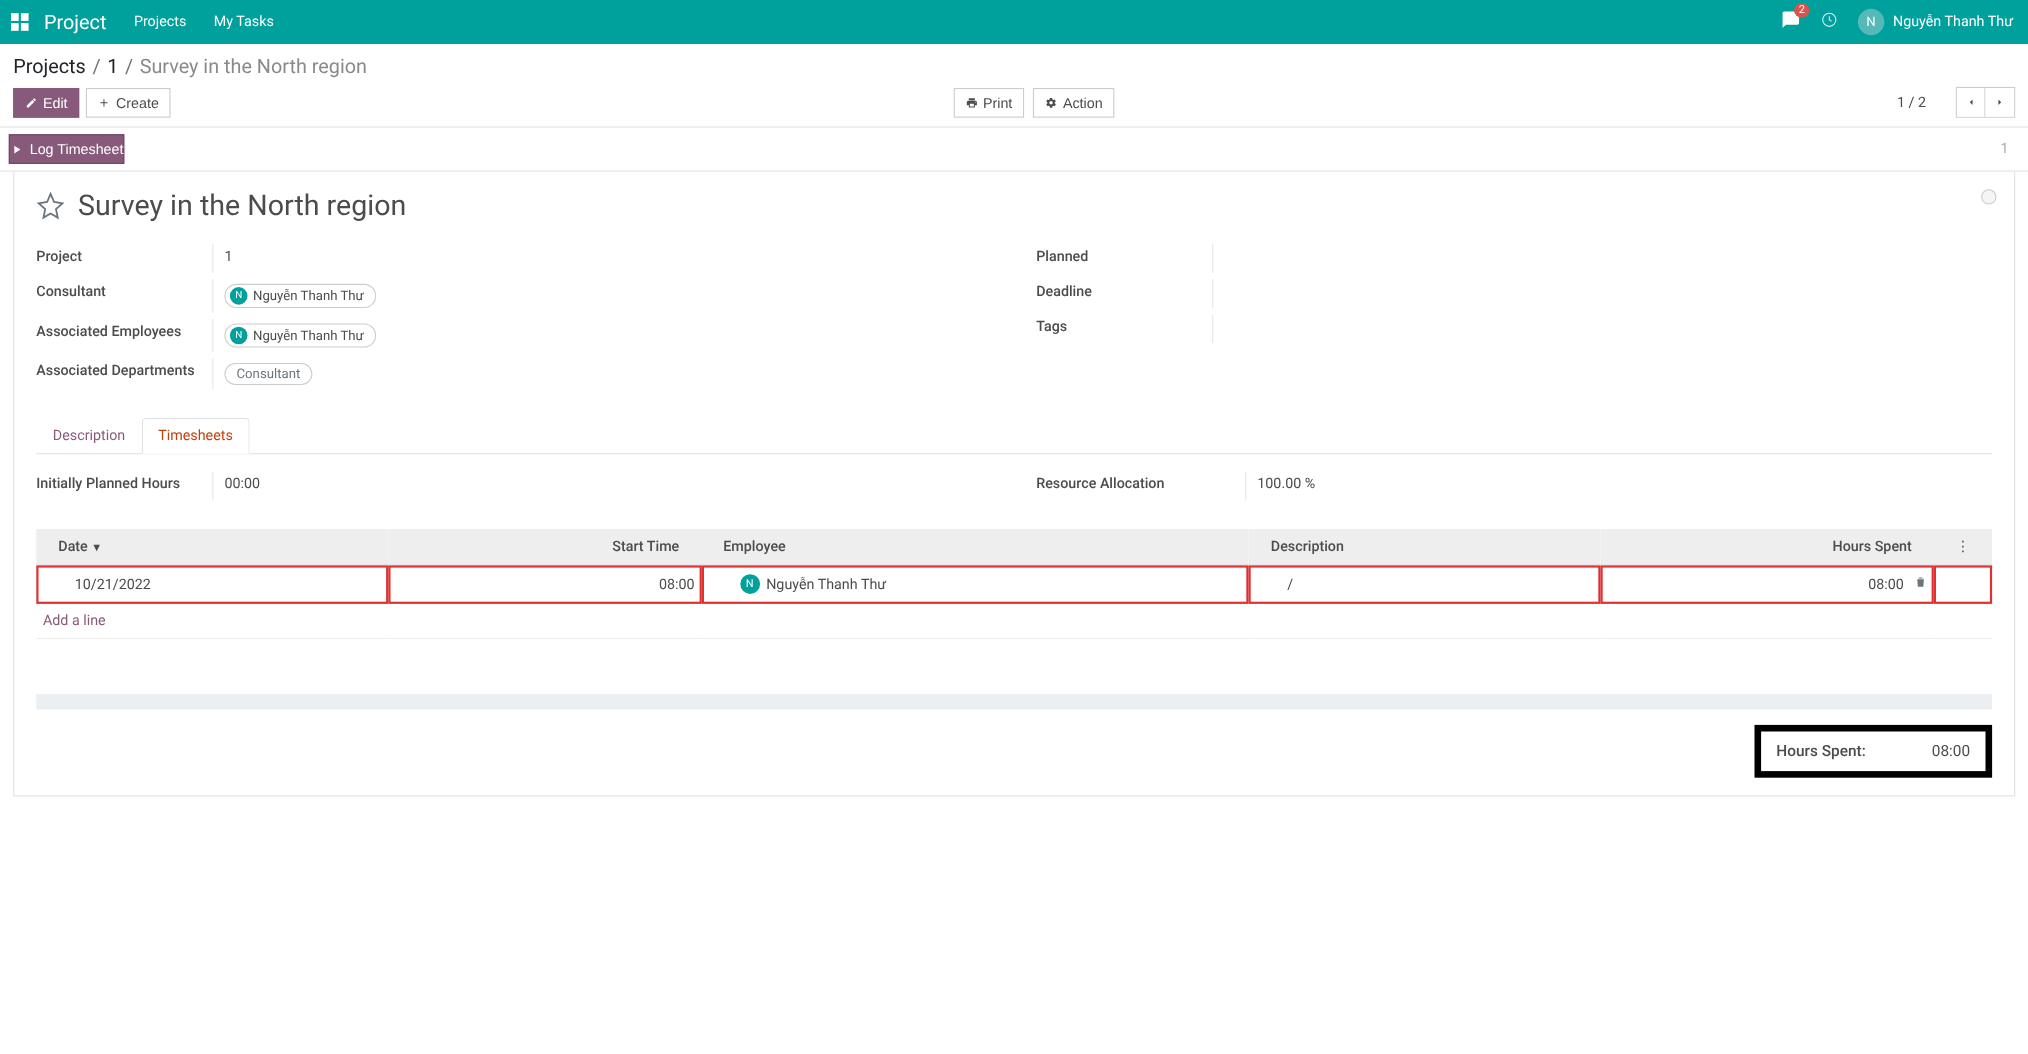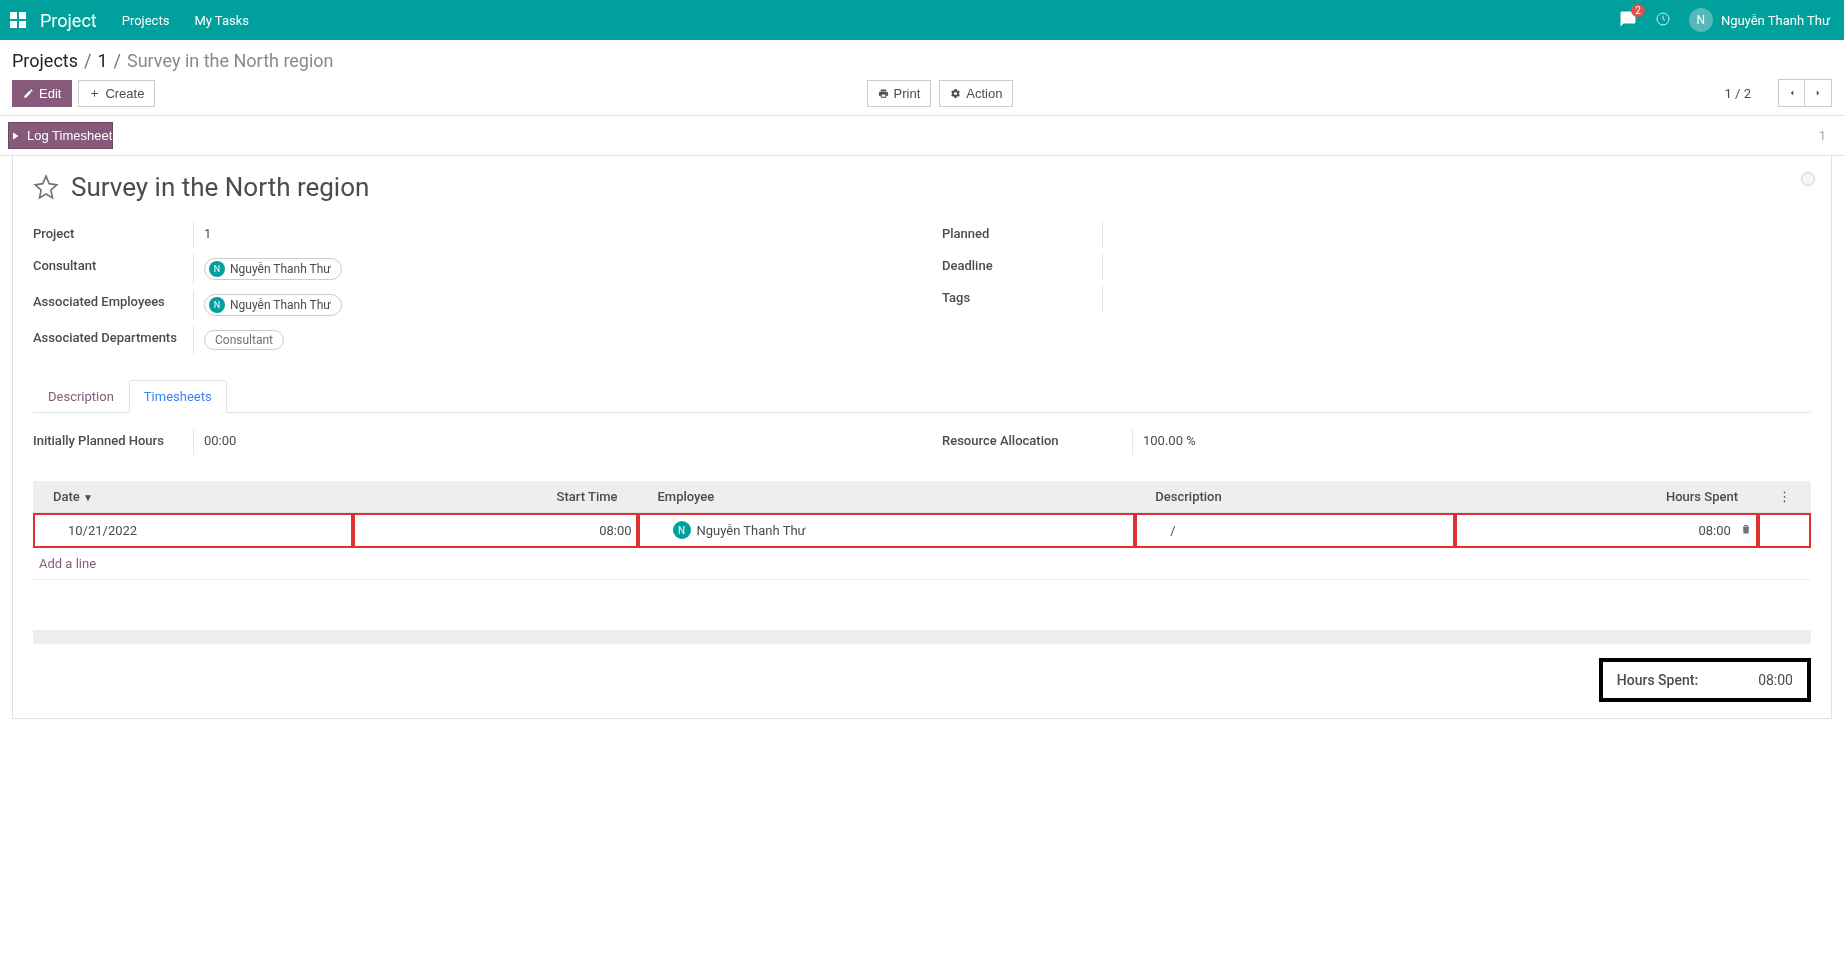--- a/index.html
+++ b/index.html
@@ -51,21 +51,21 @@
 .form-label { width: 160px; color: #4c4c4c; font-weight: 500; padding-top: 4px; }
 .form-value { flex: 1; border-left: 1px solid #e5e5e5; padding: 4px 0 4px 10px; min-height: 26px; }
 .form-value.noline { border-left: none; padding-left: 0; }
 
 .chip { display: inline-flex; align-items: center; border: 1px solid #ccc; border-radius: 12px; padding: 2px 10px 2px 4px; font-size: 12px; gap: 5px; background: #fff; }
 .chip .chip-avatar { width: 16px; height: 16px; border-radius: 50%; background: #00a09d; color: #fff; display: flex; align-items: center; justify-content: center; font-size: 9px; }
 .tag-chip { display: inline-block; border: 1px solid #ccc; border-radius: 12px; padding: 2px 10px; font-size: 12px; color: #6c757d; }
 
 .tabs { border-bottom: 1px solid #dee2e6; display: flex; margin-bottom: 16px; }
 .tab { padding: 8px 14px; cursor: pointer; color: #875a7b; border: 1px solid transparent; margin-bottom: -1px; }
-.tab.active { border: 1px solid #dee2e6; border-bottom: 1px solid #fff; background: #fff; border-radius: 4px 4px 0 0; color: #3b82f6; }
+.tab.active { border: 1px solid #dee2e6; border-bottom: 1px solid #fff; background: #fff; border-radius: 4px 4px 0 0; color: #c2410c; }
 
 .progress-bar-wrap { display: flex; align-items: center; gap: 10px; }
 .progress-track { width: 95px; height: 14px; background: #f4ecf1; }
 .progress-fill { height: 100%; background: #875a7b; width: 0%; }
 
 .ts-table { width: 100%; border-collapse: collapse; margin-top: 6px; }
 .ts-table th { background: #eee; text-align: left; padding: 8px 20px; font-weight: 500; color: #4c4c4c; border-bottom: 1px solid #dee2e6; }
 .ts-table th.right { text-align: right; }
 .ts-table td { padding: 8px 6px; border-bottom: 1px solid #eee; }
 .ts-table td.right { text-align: right; }
@@ -73,21 +73,21 @@
 .emp-cell { display: flex; align-items: center; gap: 6px; }
 .emp-cell .eavatar { width: 18px; height: 18px; border-radius: 50%; background: #00a09d; color: #fff; display: flex; align-items: center; justify-content: center; font-size: 10px; }
 .trash { cursor: pointer; color: #6c757d; margin-left: 6px; }
 .highlight-row td { outline: 2px solid #e03131; outline-offset: -2px; padding-left: 35px; }
 .add-line { color: #875a7b; cursor: pointer; padding: 8px 6px; }
 .opt-col { width: 24px; text-align: center; cursor: pointer; color: #6c757d; }
 
 .gray-bar { height: 14px; background: #eceff1; margin-top: 50px; }
 
 .footer-total { display: flex; justify-content: flex-end; margin-top: 14px; }
-.footer-box { border: 4px solid #000000; padding: 10px 14px; display: flex; gap: 60px; font-size: 14px; }
+.footer-box { border: 6px solid #000000; padding: 10px 14px; display: flex; gap: 60px; font-size: 14px; }
 .footer-box .lbl { font-weight: 500; }
 </style>
 </head>
 <body>
 
 <div class="topnav">
   <div class="apps-icon">
       <span></span>
       <span></span>
       <span></span>

